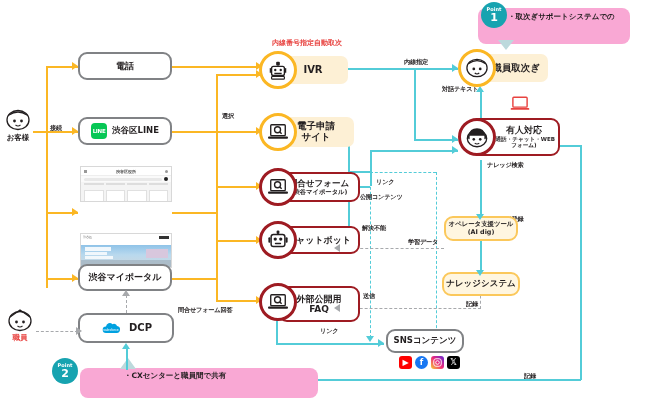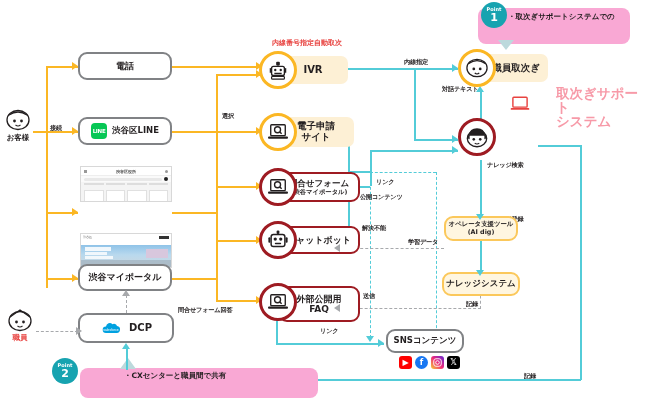--- a/index.html
+++ b/index.html
@@ -348,43 +348,44 @@
   <div class="circ circ-y" style="left:458px;top:49px;width:38px;height:38px;">
     <svg width="24" height="22" viewBox="0 0 26 24">
       <ellipse cx="13" cy="12" rx="11" ry="9.5" fill="#fff" stroke="#231f20" stroke-width="1.4"></ellipse>
       <path d="M4 7 Q13 1 22 7" fill="none" stroke="#231f20" stroke-width="1.4"></path>
       <circle cx="9.5" cy="13" r="1.5" fill="#231f20"></circle>
       <circle cx="16.5" cy="13" r="1.5" fill="#231f20"></circle>
       <path d="M10.5 17.5 Q13 19.5 15.5 17.5" fill="none" stroke="#231f20" stroke-width="1.2"></path>
     </svg>
   </div>
 
+  <div class="node box-red" style="left:470px;top:118px;width:90px;height:38px;flex-direction:column;padding-left:18px;">
+    <span style="font-size:9px;font-weight:bold;color:#231f20;">有人対応</span>
+    <span style="font-size:5.6px;font-weight:bold;color:#231f20;">(通話・チャット・WEB</span>
+    <span style="font-size:5.6px;font-weight:bold;color:#231f20;">フォーム)</span>
+  </div>
   <div class="circ circ-r" style="left:458px;top:118px;width:38px;height:38px;">
     <svg width="24" height="23" viewBox="0 0 26 24">
       <ellipse cx="13" cy="13" rx="10.5" ry="9" fill="#fff" stroke="#231f20" stroke-width="1.4"></ellipse>
       <path d="M4 10 Q5 2 13 2 Q21 2 22 10" fill="#231f20"></path>
       <path d="M3 11 q0 -2 2 -2 l0 5 q-2 0 -2 -3z" fill="#231f20"></path>
       <path d="M23 11 q0 -2 -2 -2 l0 5 q2 0 2 -3z" fill="#231f20"></path>
       <circle cx="9.5" cy="14" r="1.4" fill="#231f20"></circle>
       <circle cx="16.5" cy="14" r="1.4" fill="#231f20"></circle>
       <path d="M10.5 18 Q13 20 15.5 18" fill="none" stroke="#231f20" stroke-width="1.1"></path>
     </svg>
   </div>
 
   <div style="position:absolute;left:509px;top:96px;width:22px;height:16px;">
     <svg width="22" height="16" viewBox="0 0 24 18">
       <rect x="4" y="1.5" width="16" height="11" rx="1" fill="#fff" stroke="#E8423F" stroke-width="1.6"></rect>
       <rect x="1.5" y="13.6" width="21" height="2" rx="1" fill="#E8423F"></rect>
     </svg>
   </div>
 
-  <div class="sys-label" style="left:556px;top:86px;width:94px;">
-    <span>取次ぎサポート</span><br>
-    <span>システム</span>
-  </div>
 
   <div class="node box-yellow" style="left:444px;top:216px;width:74px;height:25px;flex-direction:column;
        font-size:6.4px;font-weight:bold;color:#231f20;">
     <span>オペレータ支援ツール</span>
     <span>(AI dig)</span>
   </div>
 
   <div class="node box-yellow" style="left:442px;top:272px;width:78px;height:24px;font-size:8.5px;font-weight:bold;color:#231f20;">
     <span>ナレッジシステム</span>
   </div>

